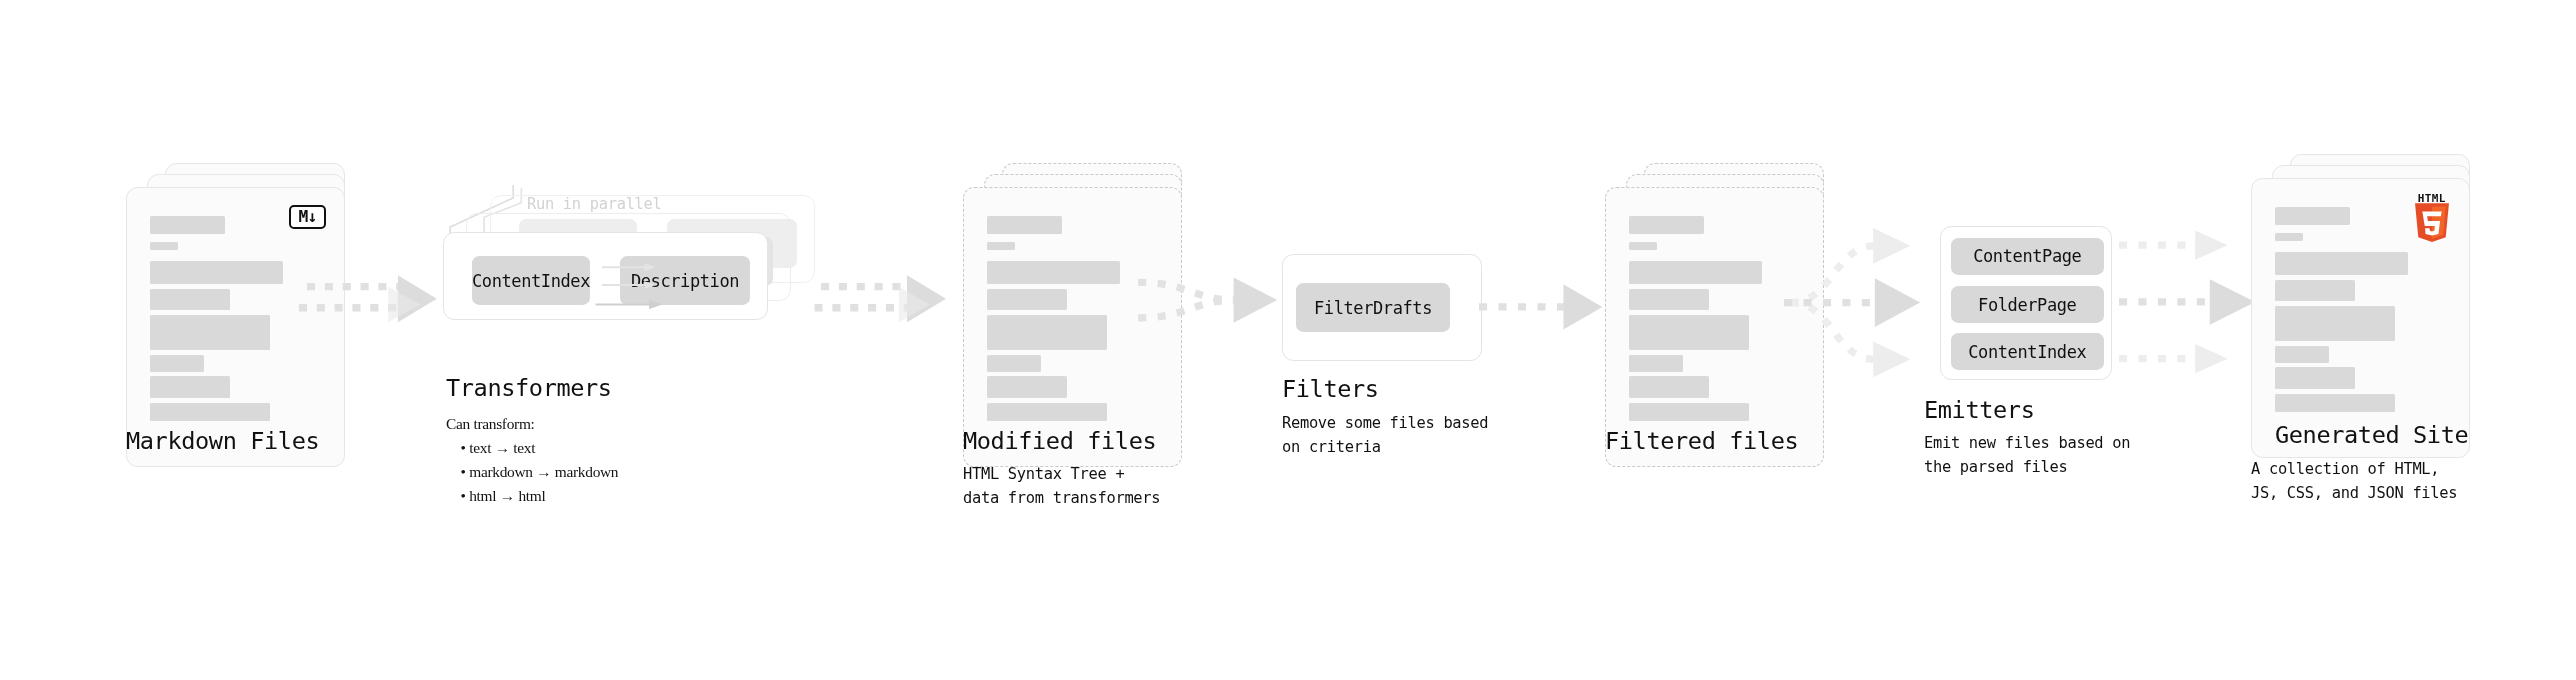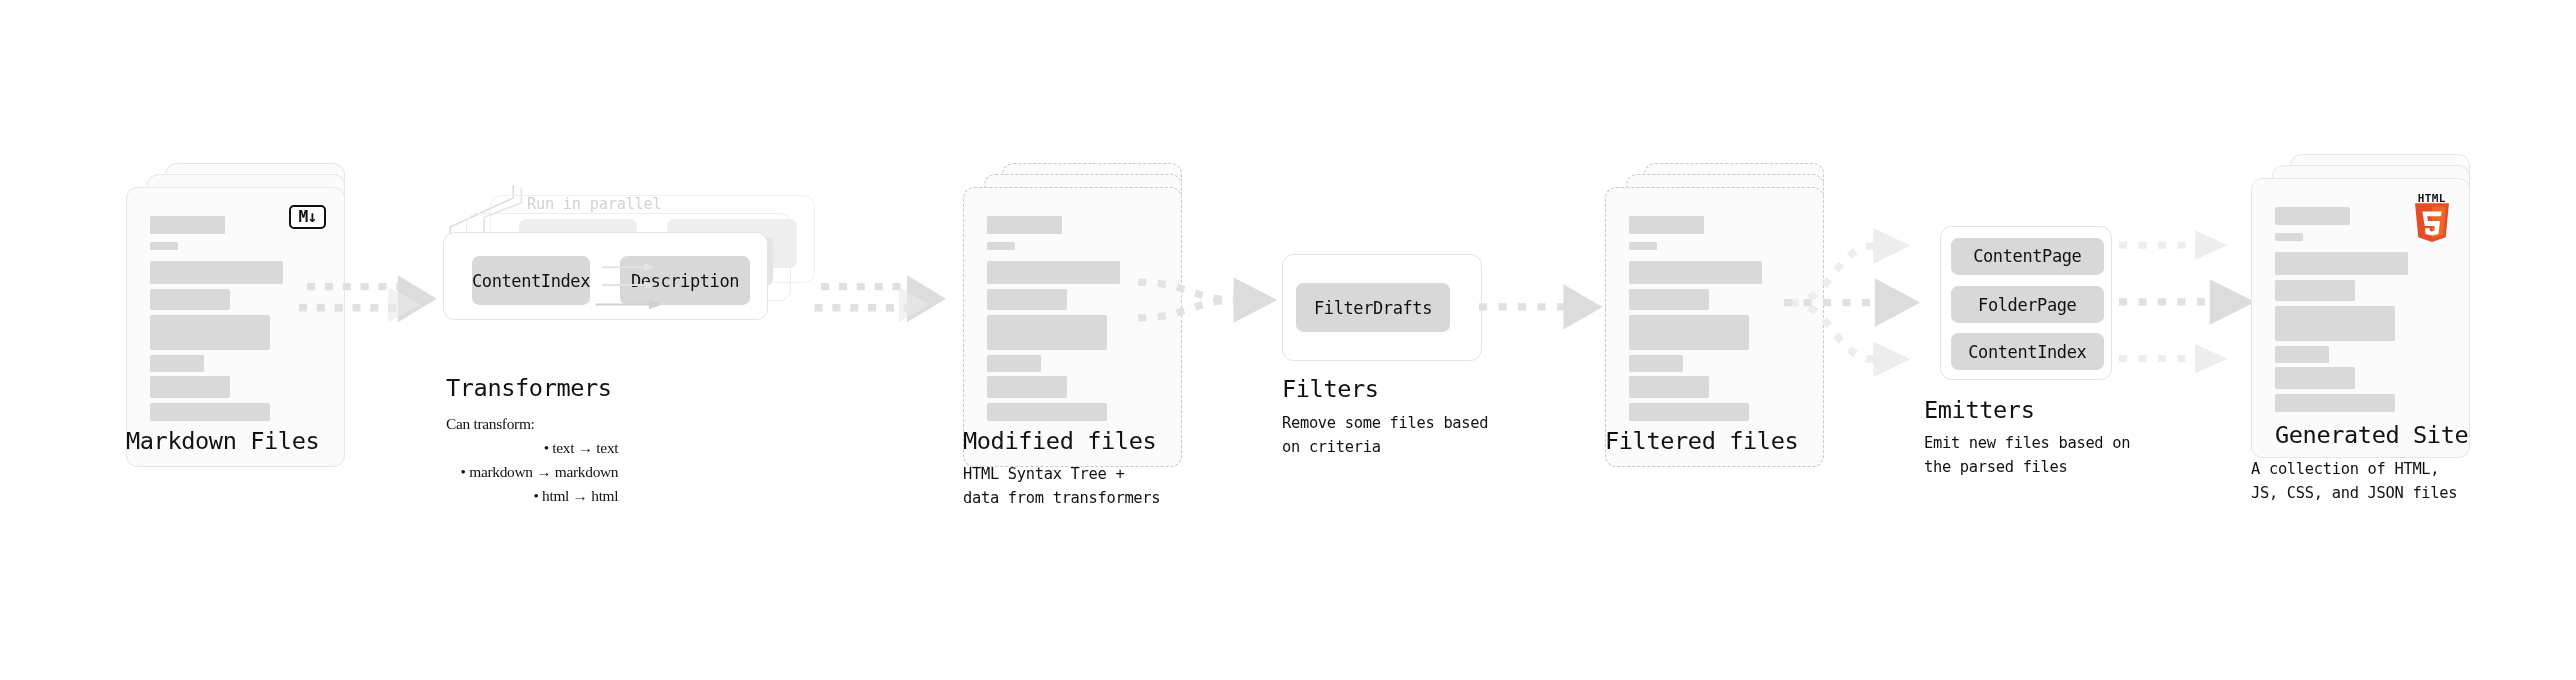--- a/index.html
+++ b/index.html
@@ -80,21 +80,21 @@
     position:absolute;font-size:23.6px;color:#111;white-space:nowrap;letter-spacing:-0.4px;
   }
   .stage-sub{
     position:absolute;font-size:15.4px;color:#111;line-height:1.55;white-space:pre-line;
     letter-spacing:-0.3px;
   }
   .paracall{
     position:absolute;font-size:15.4px;color:#d2d2d2;white-space:nowrap;letter-spacing:-0.3px;
   }
   .bullets{position:absolute;font-size:15.4px;line-height:1.55;letter-spacing:-0.3px;}
-  .bullets .b{padding-left:14.6px;text-align:right;}
+  .bullets .b{padding-left:14.6px;}
 
   svg{overflow:visible;}
 </style>
 </head>
 <body>
 
 <div class="stage-wrap" style="left:126px;top:163px;">
   <div class="card-stack" style="width:219px;height:309px;">
     <div class="fcard back2">
       <div class="md-badge small">M↓</div>

